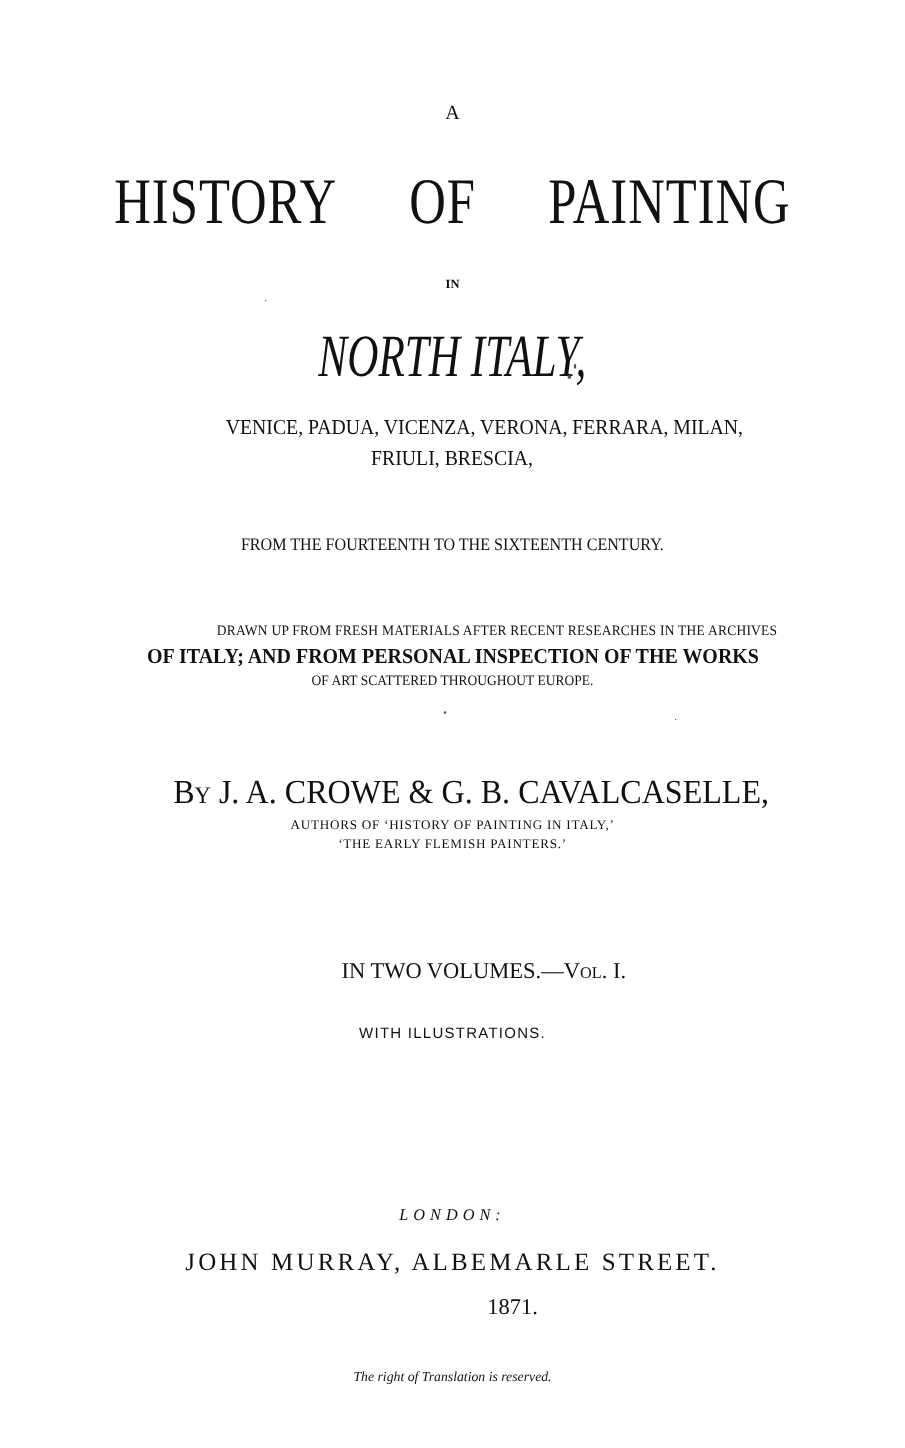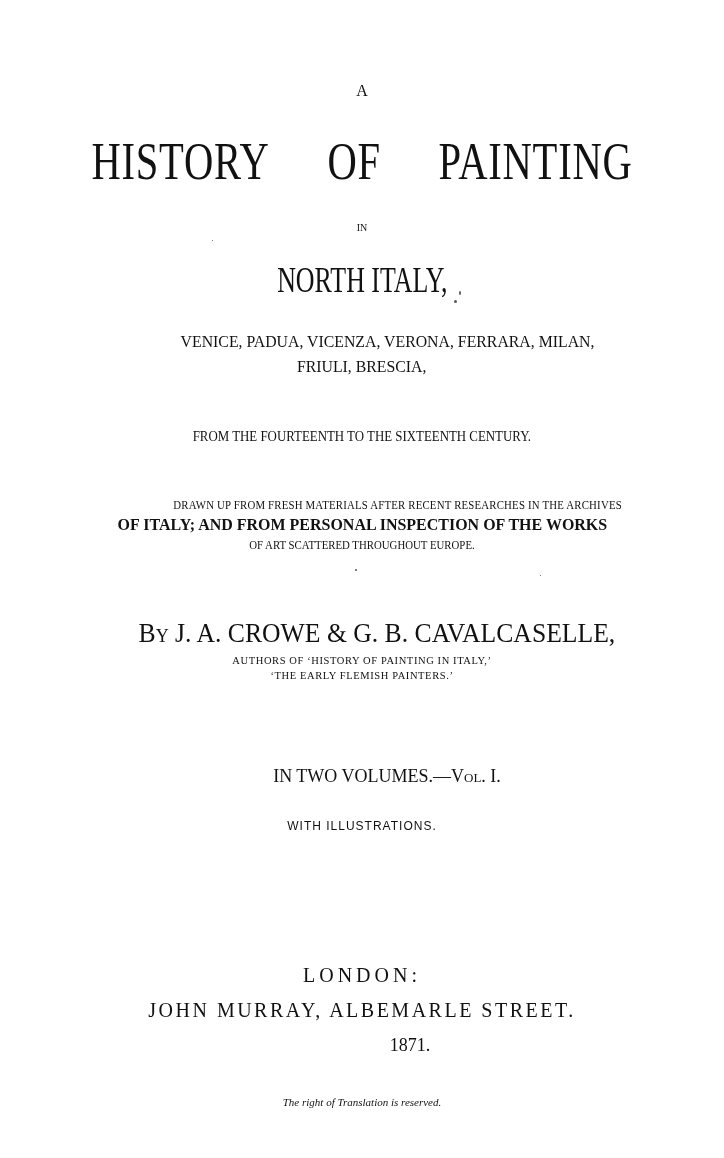--- a/index.html
+++ b/index.html
@@ -18,25 +18,25 @@
   <div class="line" style="top:83px; font-size:16px;">
     <span>A</span>
   </div>
 
   <div class="line" style="top:136px; font-size:52px; letter-spacing:1px;">
     <span class="cond" style="transform:scaleX(0.78); width:724px;">
       <span>HISTORY</span><span style="display:inline-block;width:74px;"></span><span>OF</span><span style="display:inline-block;width:74px;"></span><span>PAINTING</span>
     </span>
   </div>
 
-  <div class="line" style="top:223px; font-size:10px; font-weight:normal;">
+  <div class="line" style="top:223px; font-size:10px; font-weight:bold;">
     <span>IN</span>
   </div>
 
-  <div class="line" style="top:262px; font-size:36px;">
+  <div class="line" style="top:262px; font-size:48px;font-style:italic;">
     <span class="cond" style="transform:scaleX(0.72);">NORTH ITALY,</span>
   </div>
 
   <div class="line" style="top:333px; font-size:17px;padding-left:26px;">
     <span class="cond" style="transform:scaleX(0.93);">VENICE, PADUA, VICENZA, VERONA, FERRARA, MILAN,</span>
   </div>
   <div class="line" style="top:358px; font-size:17px;">
     <span class="cond" style="transform:scaleX(0.93);">FRIULI, BRESCIA,</span>
   </div>
 
@@ -69,21 +69,21 @@
 
   <div class="line" style="top:767px; font-size:18px;padding-left:25px;">
     <span>IN TWO VOLUMES.—</span><span class="sc">Vol.</span>
     <span>I.</span>
   </div>
 
   <div class="line sans" style="top:820px; font-size:12px; letter-spacing:1px;">
     <span>WITH ILLUSTRATIONS.</span>
   </div>
 
-  <div class="line" style="top:965px; font-size:20px; letter-spacing:4px;">
+  <div class="line" style="top:965px; font-size:13px; letter-spacing:4px;font-style:italic;">
     <span>LONDON:</span>
   </div>
   <div class="line" style="top:1000px; font-size:20px; letter-spacing:2.5px;">
     <span>JOHN MURRAY, ALBEMARLE STREET.</span>
   </div>
   <div class="line" style="top:1036px; font-size:18px;margin-left:48px;">
     <span>1871.</span>
   </div>
 
   <div class="line" style="top:1097px; font-size:11px; font-style:italic;">

